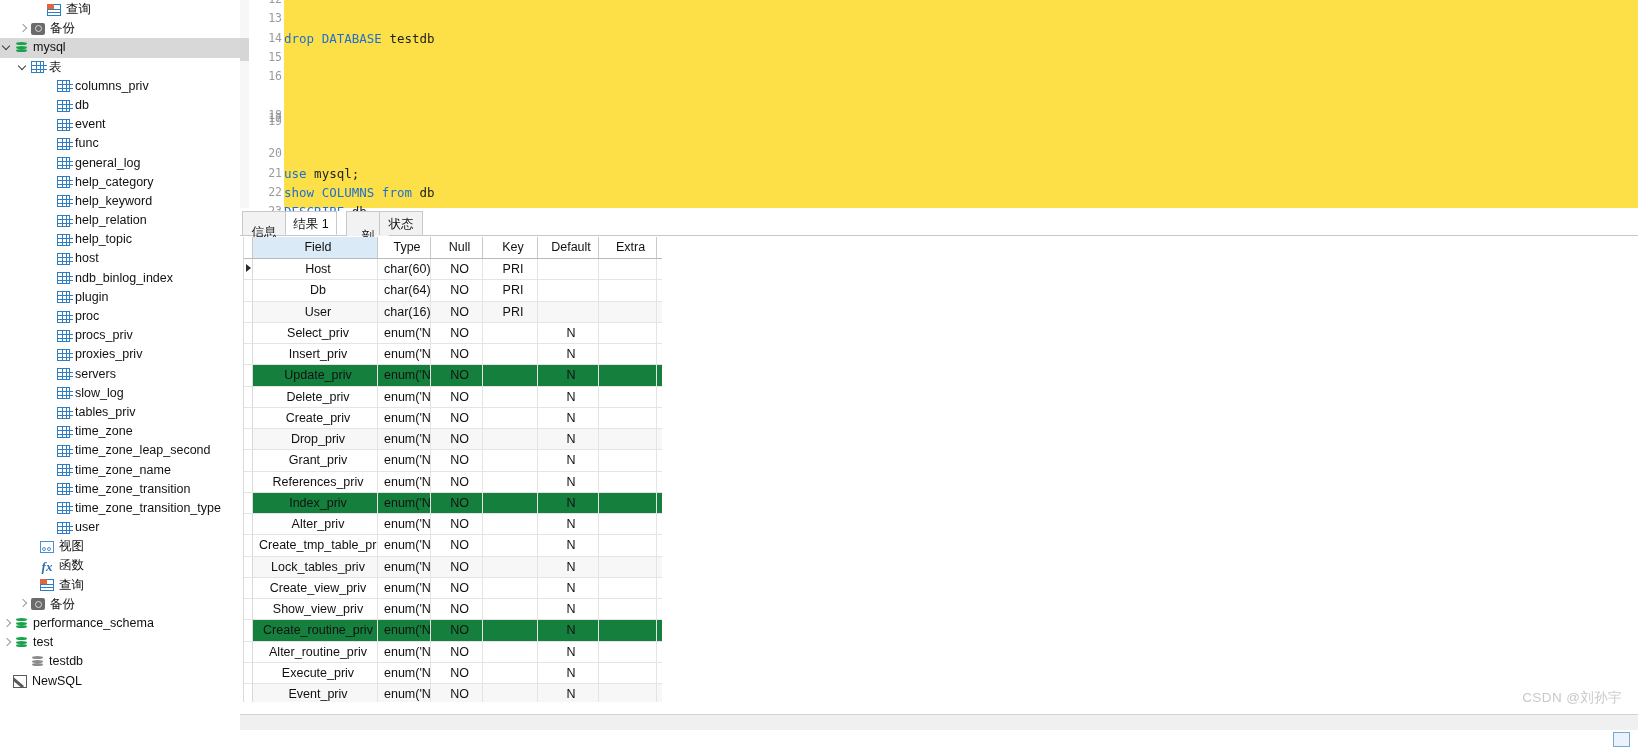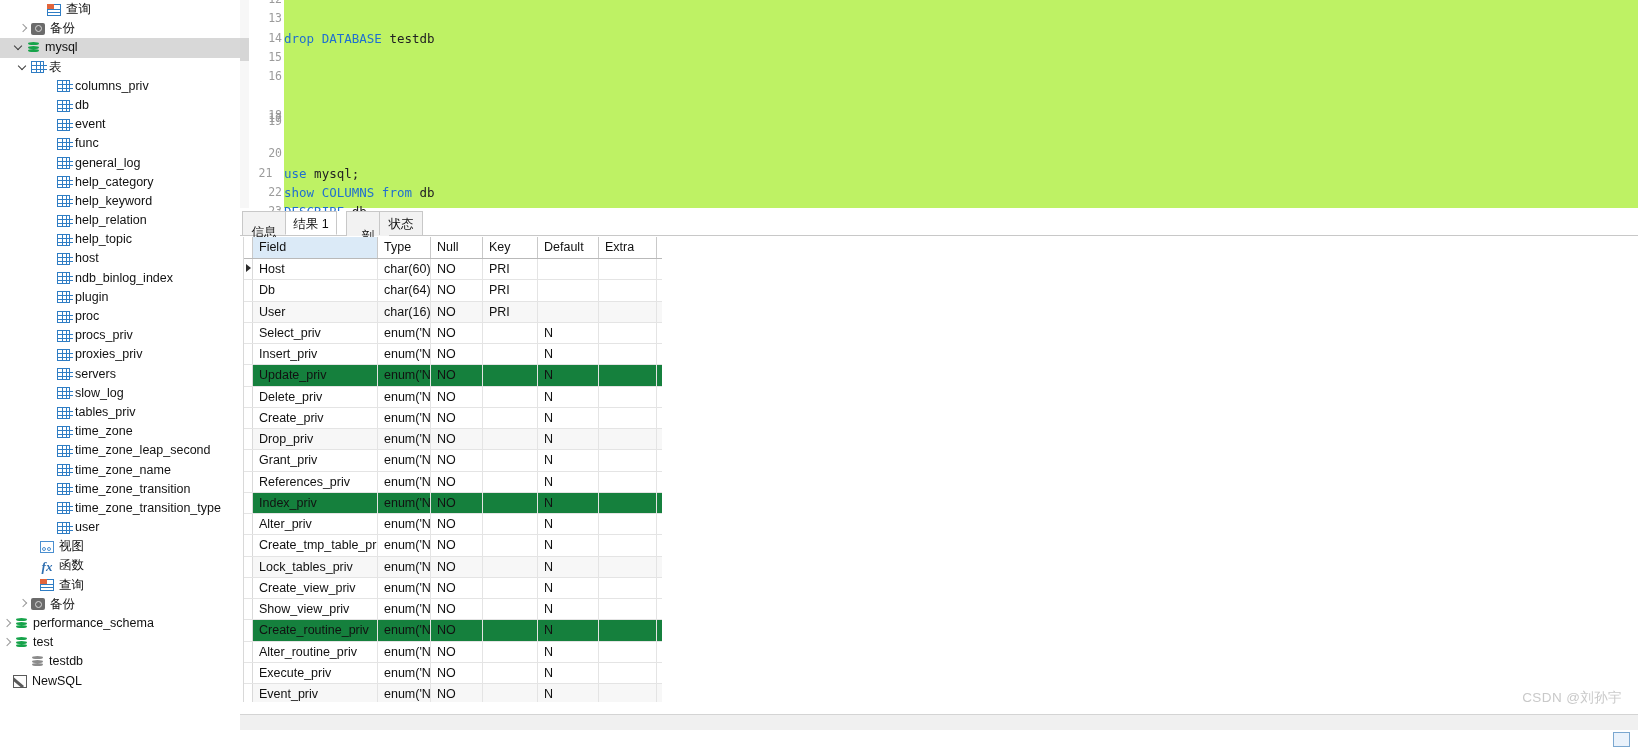--- a/index.html
+++ b/index.html
@@ -18,21 +18,21 @@
   .sidebar{
     position:absolute;left:0;top:0;width:240px;height:747px;
     background:#ffffff;
     overflow:hidden;
   }
   .tree-row{
     position:relative;height:19.2px;line-height:19.2px;
     white-space:nowrap;display:flex;align-items:center;
     font-size:12.5px;color:#111;
   }
-  .tree-row.sel{background:#d8d8d8;padding-left:12px;}
+  .tree-row.sel{background:#d8d8d8;}
   .twisty{
     width:11px;height:11px;flex:0 0 11px;margin-right:2px;
     display:inline-block;position:relative;
   }
   .twisty.right::before{
     content:"";position:absolute;left:2px;top:1.5px;
     width:5px;height:5px;border-right:1.4px solid #9a9a9a;border-bottom:1.4px solid #9a9a9a;
     transform:rotate(-45deg);
   }
   .twisty.down::before{
@@ -80,21 +80,21 @@
   
   .ico-fx{width:14px;height:13px;color:#2f6fb0;font-family:"Liberation Serif",serif;font-style:italic;
     font-size:13px;line-height:13px;text-align:center;font-weight:600;}
   
   .ico-newsql{width:14px;height:13px;background:#fdfdfd;border:1.3px solid #5a5a5a;box-sizing:border-box;position:relative;overflow:hidden;}
   .ico-newsql::before{content:"";position:absolute;left:-3px;top:-1px;width:17px;height:3px;background:#5a5a5a;
     transform:rotate(40deg);transform-origin:left top;}
 
   
   .editor-wrap{
-    position:absolute;left:240px;top:0;width:1398px;height:208px;background:#bef264;
+    position:absolute;left:240px;top:0;width:1398px;height:208px;background:#fde047;
   }
   .ed-scroll{
     position:absolute;left:0;top:0;width:9px;height:208px;background:#f7f7f7;
   }
   .ed-thumb{position:absolute;left:0;top:38px;width:9px;height:23px;background:#d6d6d6;}
   .gutter{
     position:absolute;left:9px;top:0;width:35px;height:208px;background:#ffffff;
   }
   .code-area{position:absolute;left:44px;top:0;right:0;height:208px;}
   .ln{
@@ -123,21 +123,21 @@
   }
   .tab.active{background:#ffffff;border-bottom:1px solid #ffffff;font-weight:400;}
 
   
   .grid{
     position:absolute;left:243px;top:237px;width:418px;height:465px;
     background:#ffffff;overflow:hidden;
     border-left:1px solid #d9d9d9;
   }
   .grow{position:relative;height:21.25px;display:flex;box-sizing:border-box;
-    border-bottom:1px solid #e4e4e4;}
+    border-bottom:1px solid #e4e4e4;text-align:center;}
   .grow.head{height:22px;border-bottom:1px solid #b9b9b9;}
   .gcell{
     box-sizing:border-box;height:100%;line-height:20px;
     padding:0 0 0 6px;font-size:12.5px;color:#111;
     border-right:1px solid #e4e4e4;overflow:hidden;white-space:nowrap;
   }
   .grow.head .gcell{border-right:1px solid #c9c9c9;line-height:21px;}
   .c-ind{width:9px;flex:0 0 9px;padding:0;border-right:1px solid #d9d9d9;background:#fff;position:relative;}
   .c-field{width:125px;flex:0 0 125px;}
   .c-type{width:53px;flex:0 0 53px;}
@@ -494,21 +494,21 @@
     <div class="gutter">
         <div class="ln" style="top: -10px;">12</div>
         <div class="ln" style="top: 9.3px;">13</div>
         <div class="ln" style="top: 28.6px;">14</div>
         <div class="ln" style="top: 47.9px;">15</div>
         <div class="ln" style="top: 67.2px;">16</div>
         <div class="ln" style="top: 81px; margin-top: 28px;">17</div>
         <div class="ln" style="top: 105.8px;">18</div>
         <div class="ln" style="top: 112px;">19</div>
         <div class="ln" style="top: 144.4px;">20</div>
-        <div class="ln" style="top: 163.7px; text-align: center;">21</div>
+        <div class="ln" style="top: 163.7px;">21</div>
         <div class="ln" style="top: 183px;">22</div>
         <div class="ln" style="top: 202.3px;">23</div>
         <div class="ln" style="top: 221.6px;">24</div>
         <div class="ln" style="top: 240.9px;">25</div>
       </div>
     <div class="code-area" id="code-area">
         <div class="cl" style="top: 28.6px;"><span class="kw">drop</span><span class="pl"> </span><span class="kw">DATABASE</span><span class="pl"> testdb</span></div>
         <div class="cl" style="top: 163.7px;"><span class="kw">use</span><span class="pl"> mysql;</span></div>
         <div class="cl" style="top: 183px;"><span class="kw">show</span><span class="pl"> </span><span class="kw">COLUMNS</span><span class="pl"> </span><span class="kw">from</span><span class="pl"> db</span></div>
         <div class="cl" style="top: 202.3px;"><span class="kw">DESCRIBE</span><span class="pl"> db</span></div>

